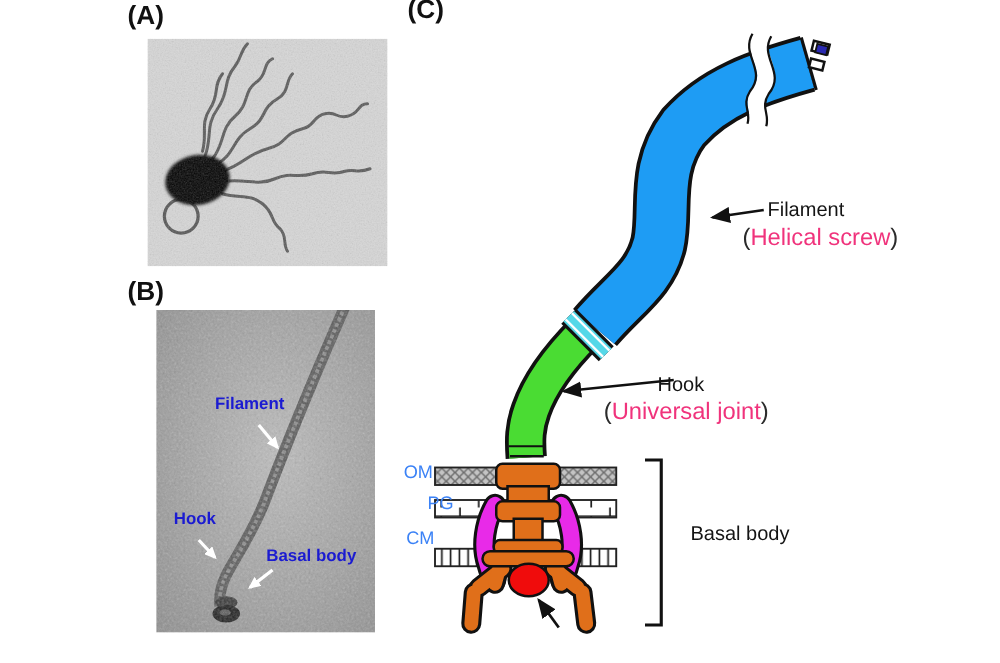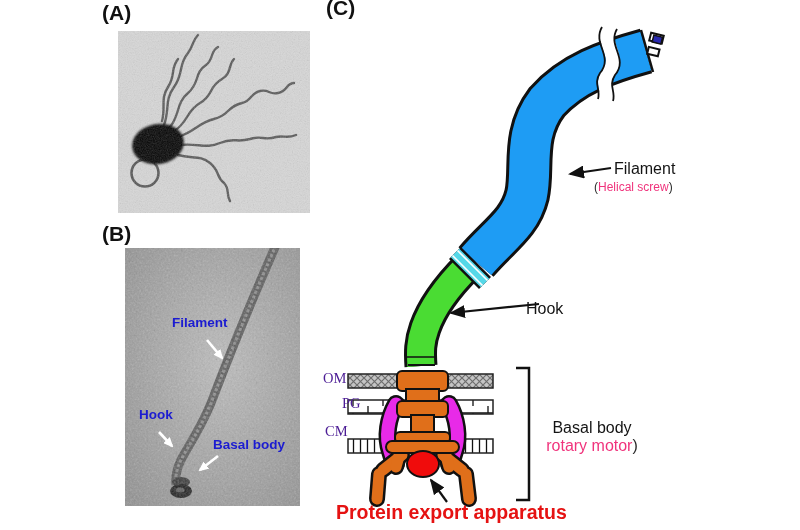--- a/index.html
+++ b/index.html
@@ -4,24 +4,24 @@
 <style>
   html,body { margin:0; padding:0; background:#fff; }
   .figure { position:relative; width:800px; height:530px; background:#ffffff;
             font-family:"Liberation Sans", sans-serif; overflow:hidden; }
   .layer-svg { position:absolute; left:0; top:0; }
   .panel-letter { position:absolute; font-weight:bold; font-size:21px; color:#111; z-index:5; }
   .micrograph { position:absolute; z-index:2; }
   .micrograph svg { display:block; }
   .em-label { position:absolute; font-weight:bold; font-size:13.5px; color:#1b1bd1; z-index:4; white-space:nowrap; }
   .c-label  { position:absolute; font-size:16px; color:#141414; z-index:4; white-space:nowrap; }
-  .c-sub    { position:absolute; font-size:12px; z-index:4; white-space:nowrap; }
+  .c-sub    { position:absolute; font-size:19px; z-index:4; white-space:nowrap; }
   .paren { color:#2b2b2b; }
   .pink  { color:#F0337C; }
-  .mem-label { position:absolute; font-size:14.5px; color:#4c1d95; z-index:4;font-family:Liberation Serif, serif; }
+  .mem-label { position:absolute; font-size:14.5px; color:#3b82f6; z-index:4; }
   .basal-block { position:absolute; left:528px; top:419px; width:128px; text-align:center;
                  font-size:16px; line-height:17.5px; z-index:4; }
   .basal-name { color:#141414; }
   .export-label { position:absolute; left:336px; top:501px; font-weight:bold; font-size:19.5px;
                   color:#E51212; z-index:4; white-space:nowrap; }
 </style>
 </head>
 <body>
 
 <div class="figure">
@@ -192,25 +192,26 @@
     <span class="em-label" style="left:14px; top:159px">Hook</span>
     <span class="em-label" style="left:88px; top:189px">Basal body</span>
   </div>
 
   <div class="c-label" style="left:614px; top:160px">Filament</div>
   <div class="c-sub" style="left:594px; top:180px">
     <span class="paren">(</span><span class="pink">Helical screw</span><span class="paren">)</span>
   </div>
 
   <div class="c-label" style="left:526px; top:300px">Hook</div>
+  <div class="c-sub" style="left:483px; top:319px">
+    <span class="paren">(</span><span class="pink">Universal joint</span><span class="paren">)</span>
+  </div>
 
   <div class="mem-label" style="left:323px; top:370px">OM</div>
   <div class="mem-label" style="left:342px; top:395px">PG</div>
   <div class="mem-label" style="left:325px; top:423px">CM</div>
 
   <div class="basal-block">
     <div class="basal-name">Basal body</div>
-    <div><span class="pink">rotary motor</span><span class="paren">)</span></div>
-  </div>
-
-  <div class="export-label">Protein export apparatus</div>
+  </div>
+
 
 </div>
 
 </body></html>

